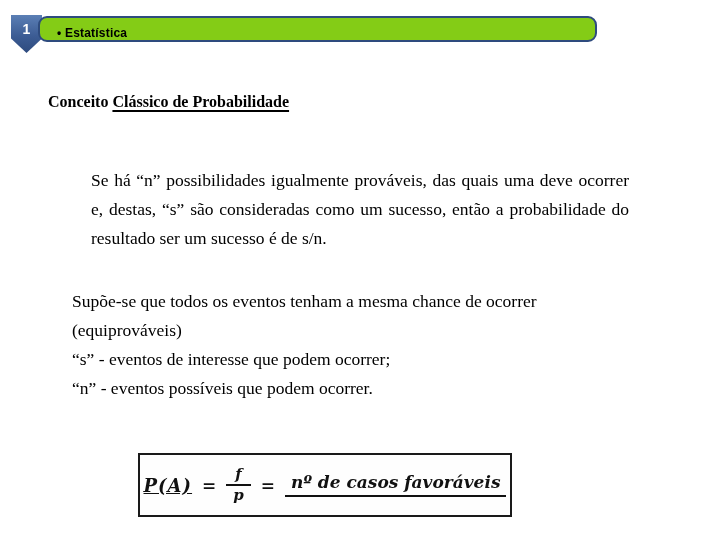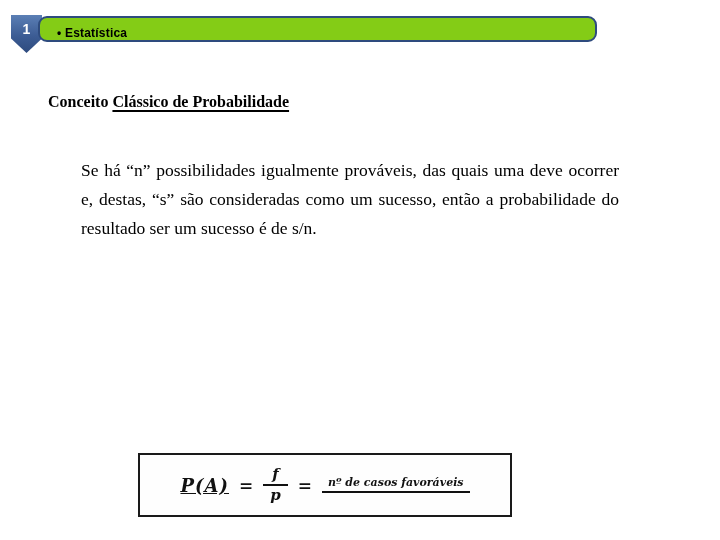--- a/index.html
+++ b/index.html
@@ -78,21 +78,21 @@
     text-decoration-thickness: 1.5px;
     text-underline-offset: 3px;
   }
 
   
   .para1 {
     position: absolute;
     left: 75px;
     top: 150px;
     width: 538px;
-    margin: 6px;
+    margin: 16px;
     font-size: 17.5px;
     line-height: 29px;
     text-align: justify;
   }
   .para2 {
     position: absolute;
     left: 72px;
     top: 287px;
     width: 546px;
     font-size: 17.5px;
@@ -136,39 +136,44 @@
   .frac .num {
     border-bottom: 2px solid #111111;
     padding: 0 6px 2px;
   }
   .frac .den {
     padding: 2px 6px 0;
   }
   .frac.small { font-size: 15px; }
   .frac.small .num { padding: 0 7px 1px; }
   .frac.small .den { padding: 1px 7px 0; }
-  .frac.big { font-size: 11px; }
+  .frac.big { font-size: 17px; }
 </style>
 </head>
 <body>
 
 <div class="slide">
 
   <div class="page-badge">
     <span>1</span>
   </div>
 
   <div class="header-bar">
     <span class="header-text">• Estatística</span>
   </div>
 
   <h1 class="title"><span>Conceito </span><span class="u">Clássico de Probabilidade</span></h1>
 
   <p class="para1">Se há “n” possibilidades igualmente prováveis, das quais uma deve ocorrer e, destas, “s” são consideradas como um sucesso, então a probabilidade do resultado ser um sucesso é de s/n.</p>
 
+  <div class="para2">
+    <p>Supõe-se que todos os eventos tenham a mesma chance de ocorrer (equiprováveis)</p>
+    <p>“s” - eventos de interesse que podem ocorrer;</p>
+    <p>“n” - eventos possíveis que podem ocorrer.</p>
+  </div>
 
   <div class="formula-box">
     <span class="lhs">P(A)</span>
     <span class="eq">=</span>
     <span class="frac small">
       <span class="num">f</span>
       <span class="den">p</span>
     </span>
     <span class="eq">=</span>
     <span class="frac big">

